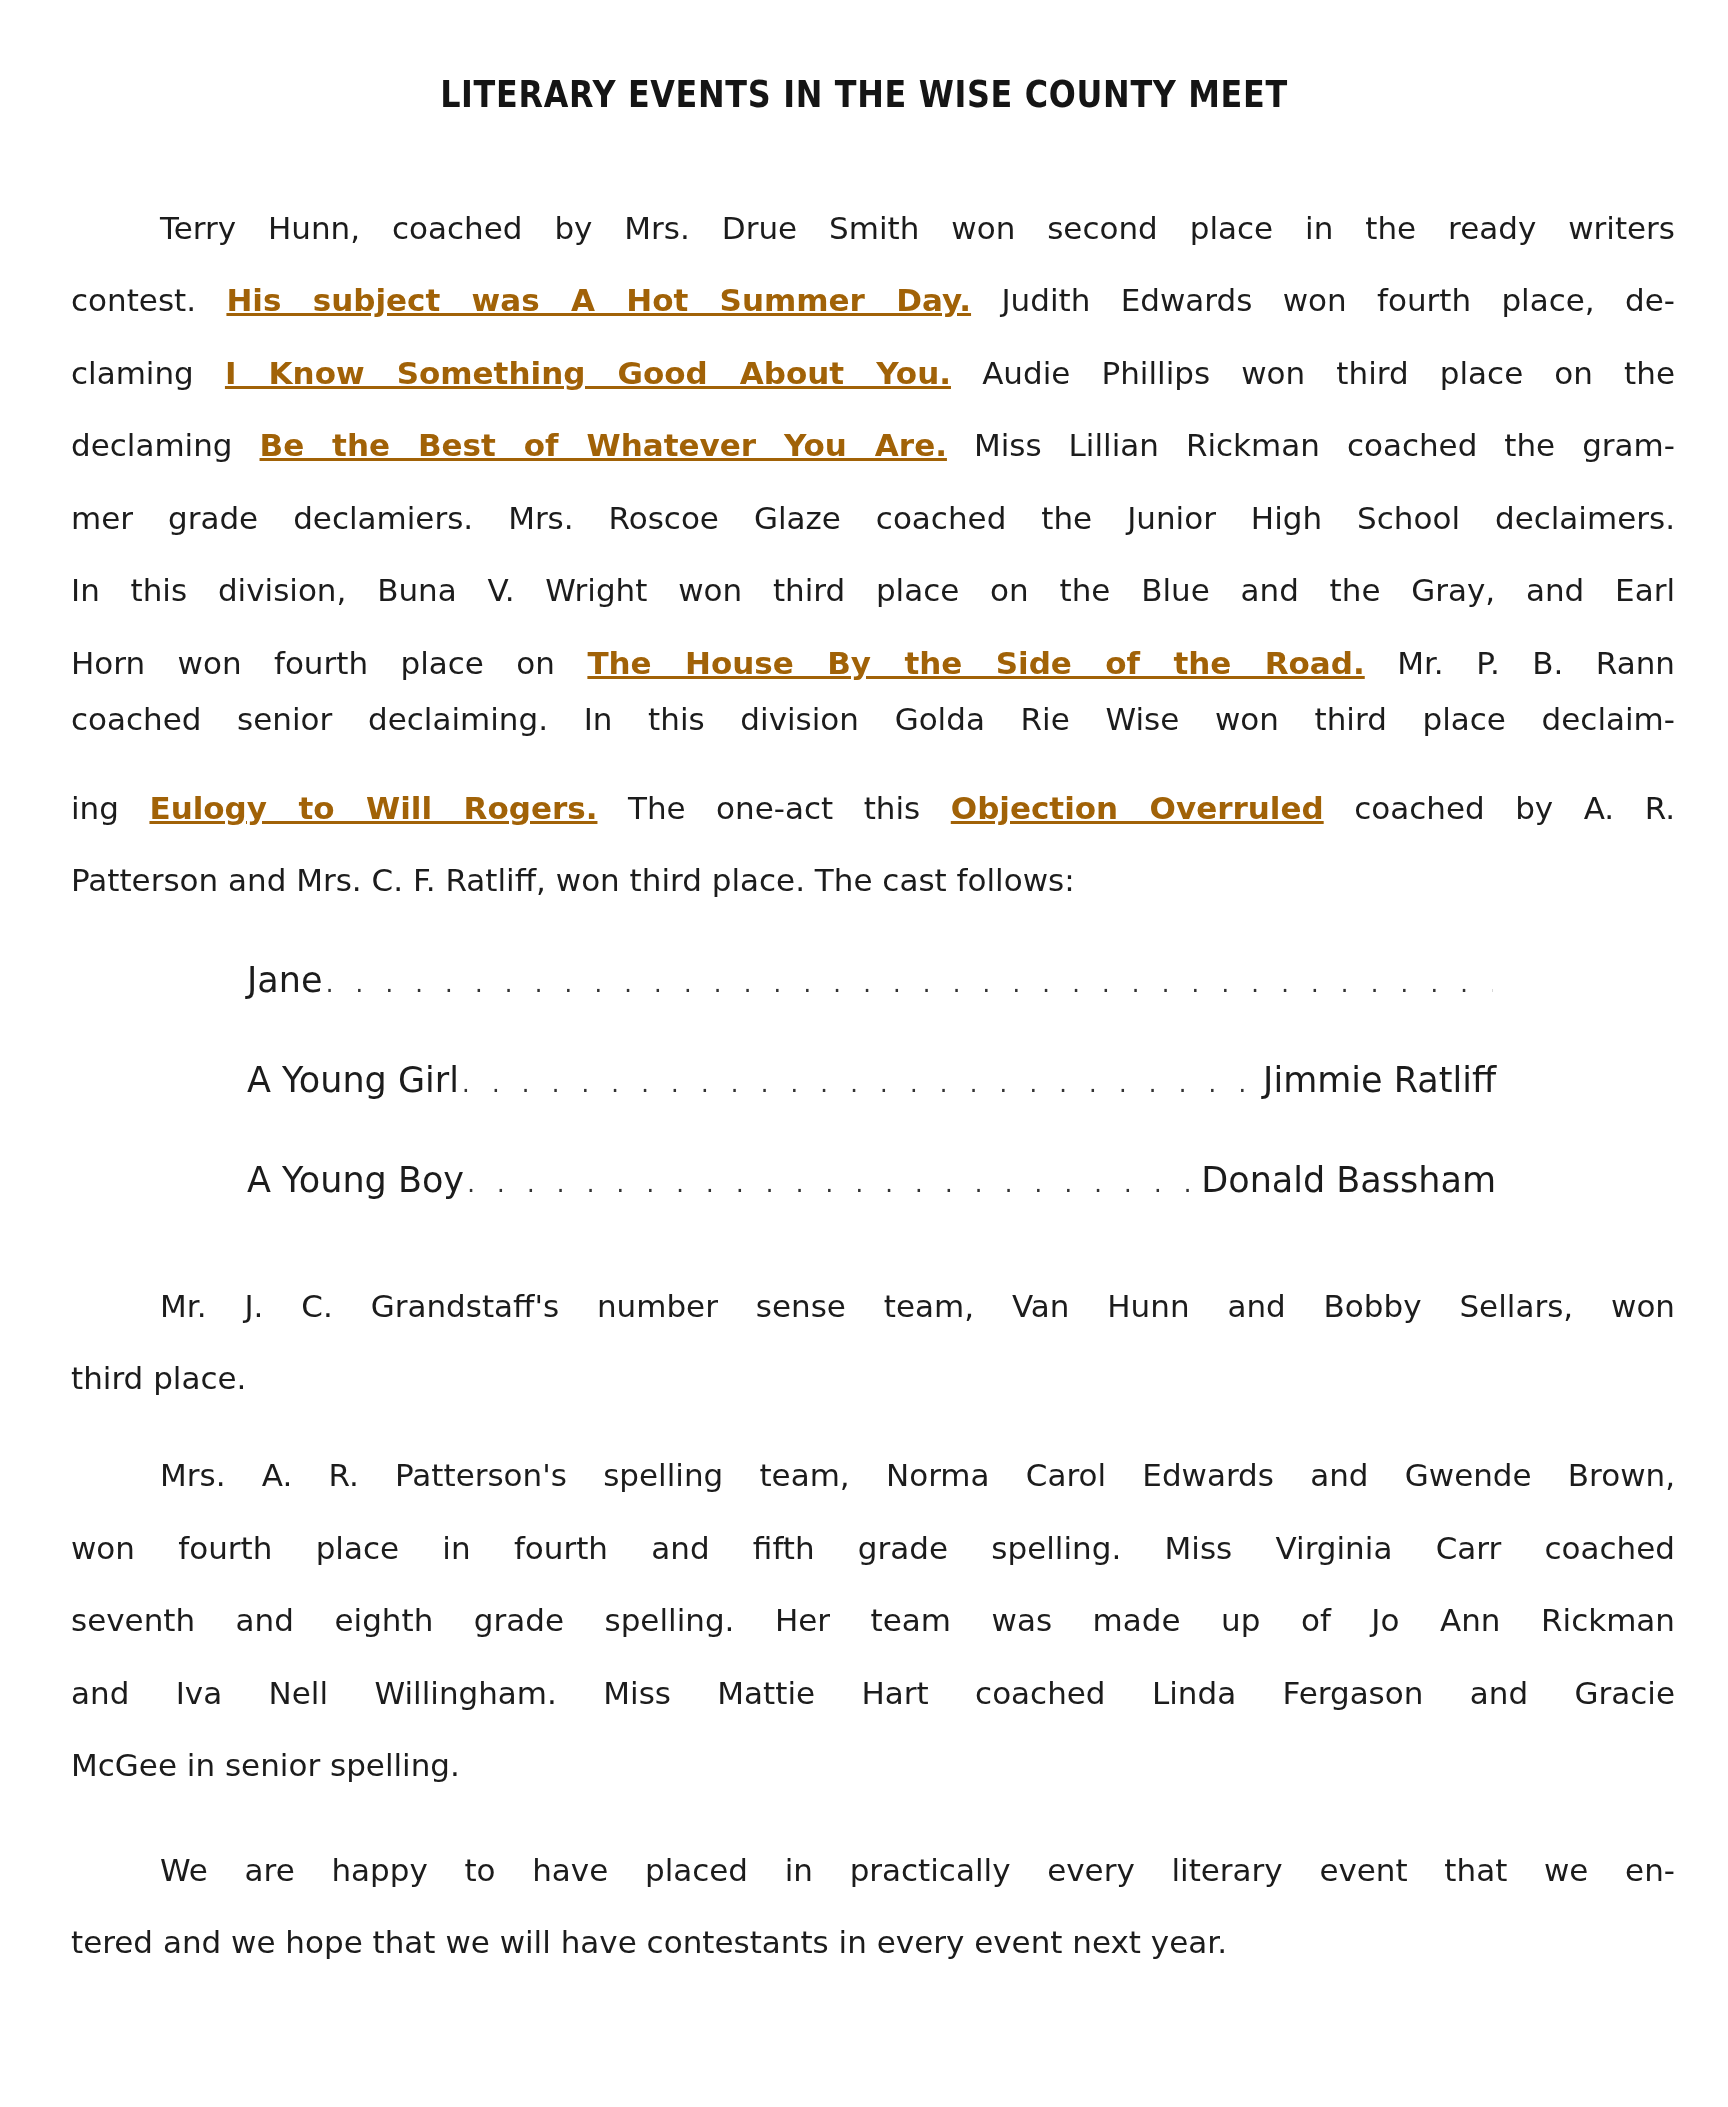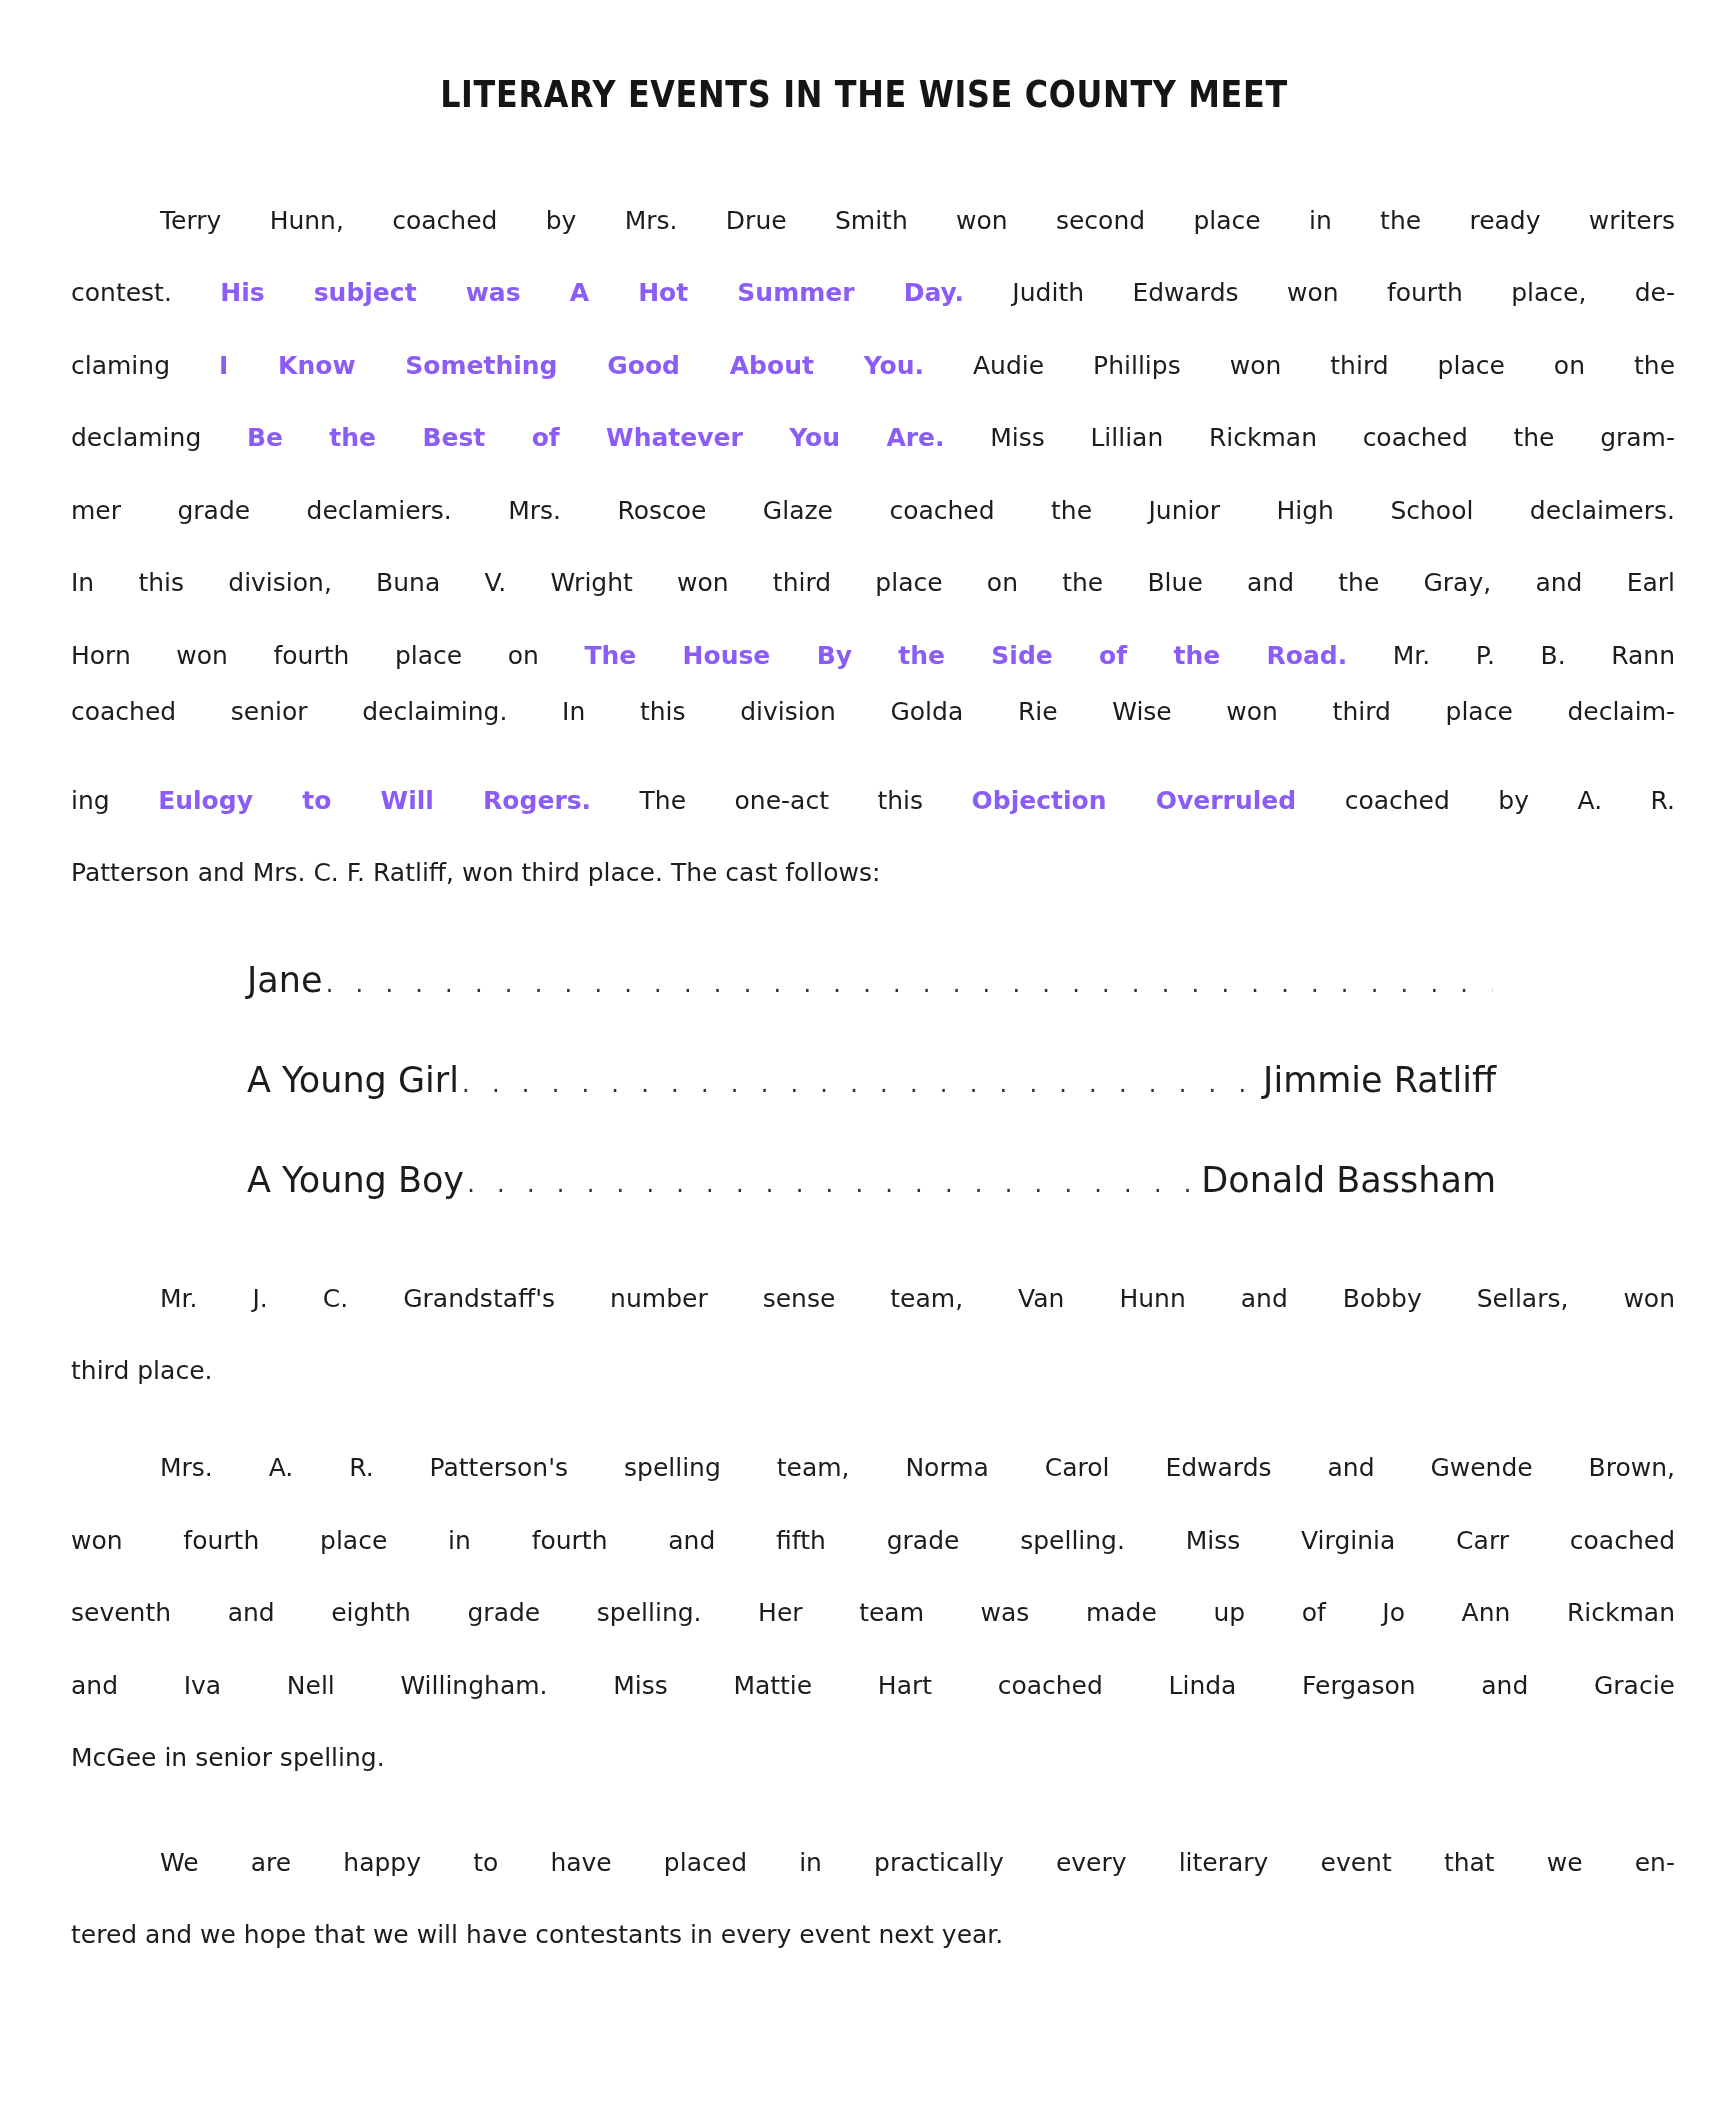--- a/index.html
+++ b/index.html
@@ -2,25 +2,25 @@
 <html style="font-size:13px"><head>
 <meta charset="utf-8">
 <style>
   html, body { margin: 0; padding: 0; background: #ffffff; }
   body { width: 1728px; height: 2108px; position: relative; overflow: hidden;
          font-family: "DejaVu Sans", sans-serif; color: #1a1a1a; }
   .page { position: absolute; left: 0; top: 0; width: 1728px; height: 1983px; }
   .title { position: absolute; left: 0; width: 1728px; top: 71px; text-align: center;
            font-size: 37px; font-weight: bold; letter-spacing: 0.8px; line-height: 48px;
            transform: scaleX(0.86); transform-origin: center; color: #151515; }
-  .line { position: absolute; left: 71px; width: 1604px; font-size: 25px; line-height: 48px;
-          white-space: nowrap; text-align: justify; text-align-last: justify; color: #1c1c1c; }
+  .line { position: absolute; left: 71px; width: 1604px; font-size: 31px; line-height: 48px;
+          white-space: nowrap; text-align: justify; text-align-last: justify; color: #1c1c1c; margin-top: 7px; }
   .line.indent { left: 160px; width: 1515px; }
   .line.last { text-align-last: left; }
-  .line b { font-weight: bold; color: #8b5cf6; }
+  .line b { font-weight: bold; color: #a16207; text-decoration: underline; }
   .line .inner { display: inline-block; width: 100%; white-space: normal; text-align: justify; text-align-last: inherit; }
   .cast-row { position: absolute; left: 247px; width: 1249px; font-size: 35px; line-height: 48px;
               display: flex; align-items: baseline; color: #1c1c1c; }
   .cast-role { white-space: nowrap; }
   .cast-dots { flex: 1; overflow: hidden; white-space: nowrap; letter-spacing: 7.3px; margin: 0 3.2px; color: #333; font-size: 24px; }
   .cast-actor { white-space: nowrap; }
 </style>
 </head>
 <body>
 

